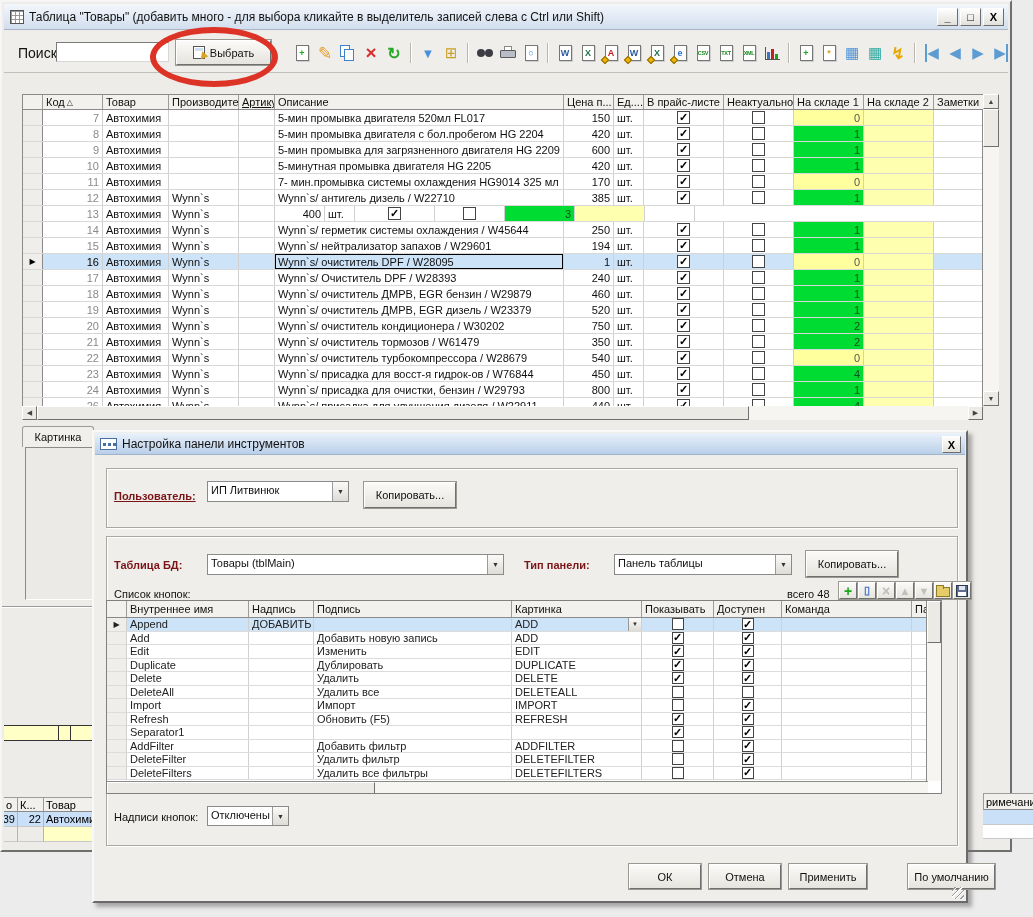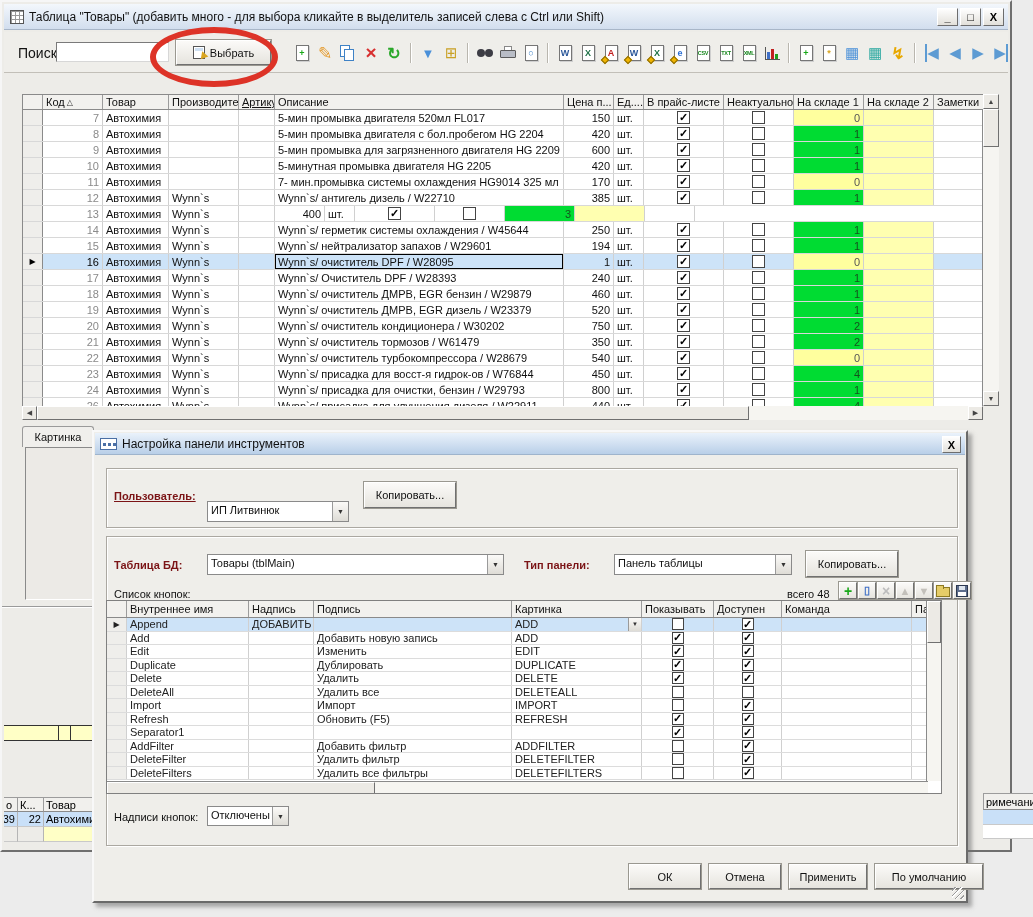--- a/index.html
+++ b/index.html
@@ -771,21 +771,21 @@
 
 <div class="dlg">
   <div class="dlg-titlebar">
     <div class="dlg-ico"></div>
     <div class="dlg-title">Настройка панели инструментов</div>
     <div class="wbtn dlg-close">X</div>
   </div>
 
   <div class="frame f1"></div>
   <span class="dred" style="left:20px;top:58px;text-decoration:underline">Пользователь:</span>
-  <div class="combo" style="left:113px;top:69px;width:142px">
+  <div class="combo" style="left:113px;top:49px;width:142px">
     <span class="val">ИП Литвинюк</span>
     <span class="drop">▼</span>
   </div>
   <div class="btn" style="position:absolute;left:270px;top:50px;width:92px;height:26px">Копировать...</div>
 
   <div class="frame f2"></div>
   <span class="dred" style="left:20px;top:127px">Таблица БД:</span>
   <div class="combo" style="left:113px;top:122px;width:297px">
     <span class="val">Товары (tblMain)</span>
     <span class="drop">▼</span>
@@ -1052,15 +1052,15 @@
 
   <span class="dlbl" style="left:20px;top:379px">Надписи кнопок:</span>
   <div class="combo" style="left:113px;top:374px;width:82px;height:20px">
     <span class="val">Отключены</span>
     <span class="drop">▼</span>
   </div>
 
   <div class="btn dlg-btn" style="left:535px;width:72px">ОК</div>
   <div class="btn dlg-btn" style="left:615px;width:72px">Отмена</div>
   <div class="btn dlg-btn" style="left:695px;width:78px">Применить</div>
-  <div class="btn dlg-btn" style="left:781px;width:108px">По умолчанию</div>
+  <div class="btn dlg-btn" style="left:814px;width:87px">По умолчанию</div>
   <div class="grip"></div>
 </div>
 
 </body></html>

